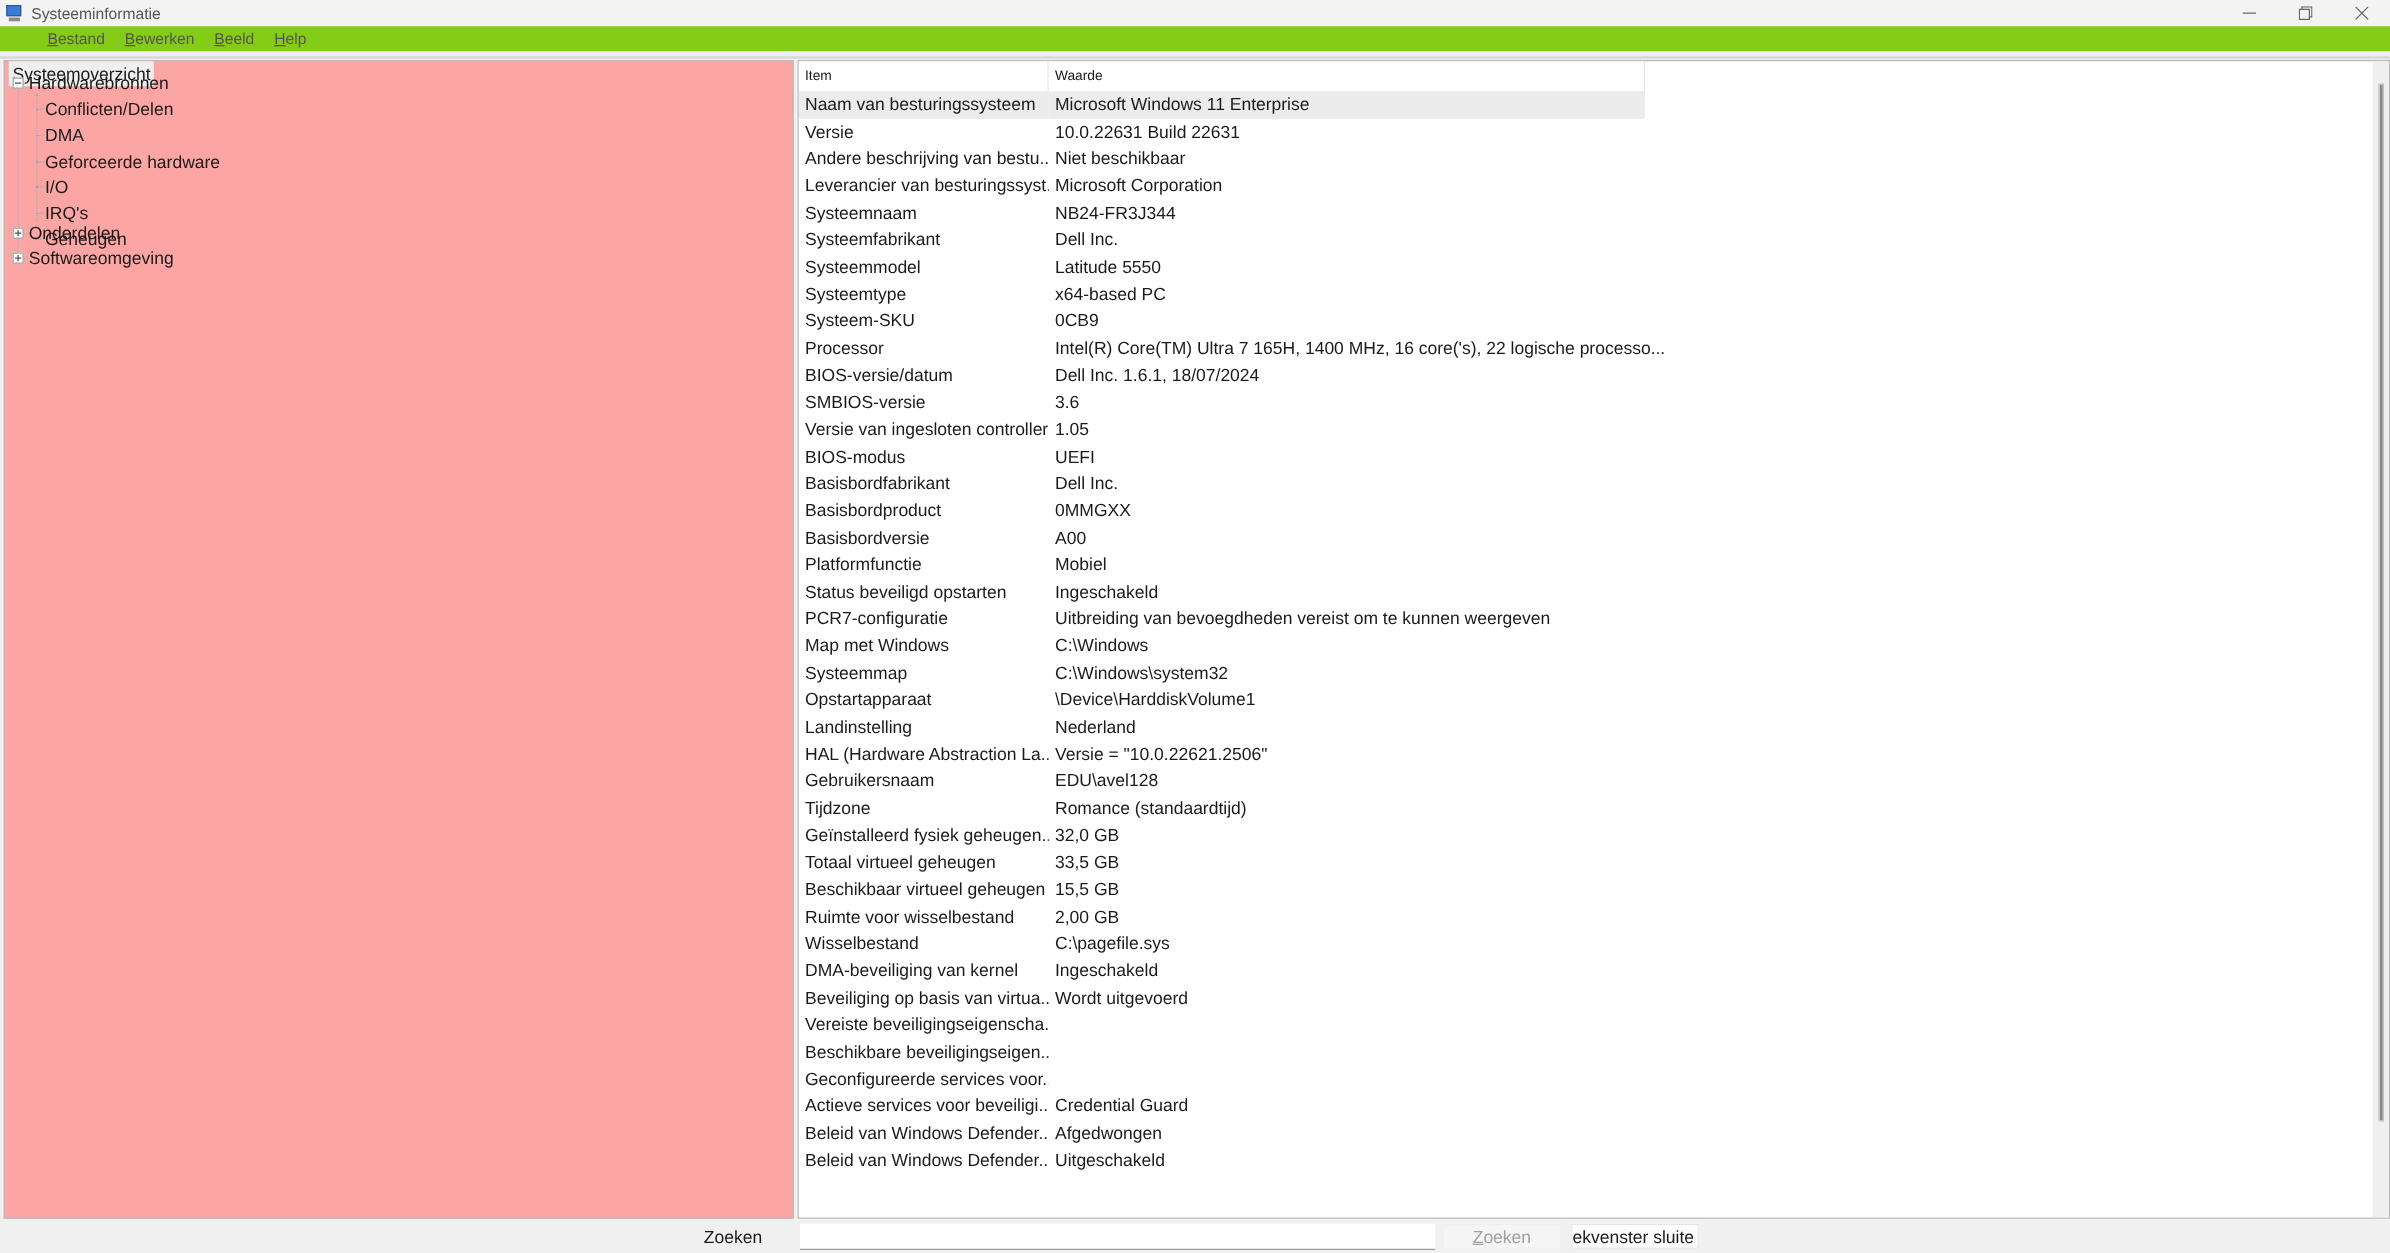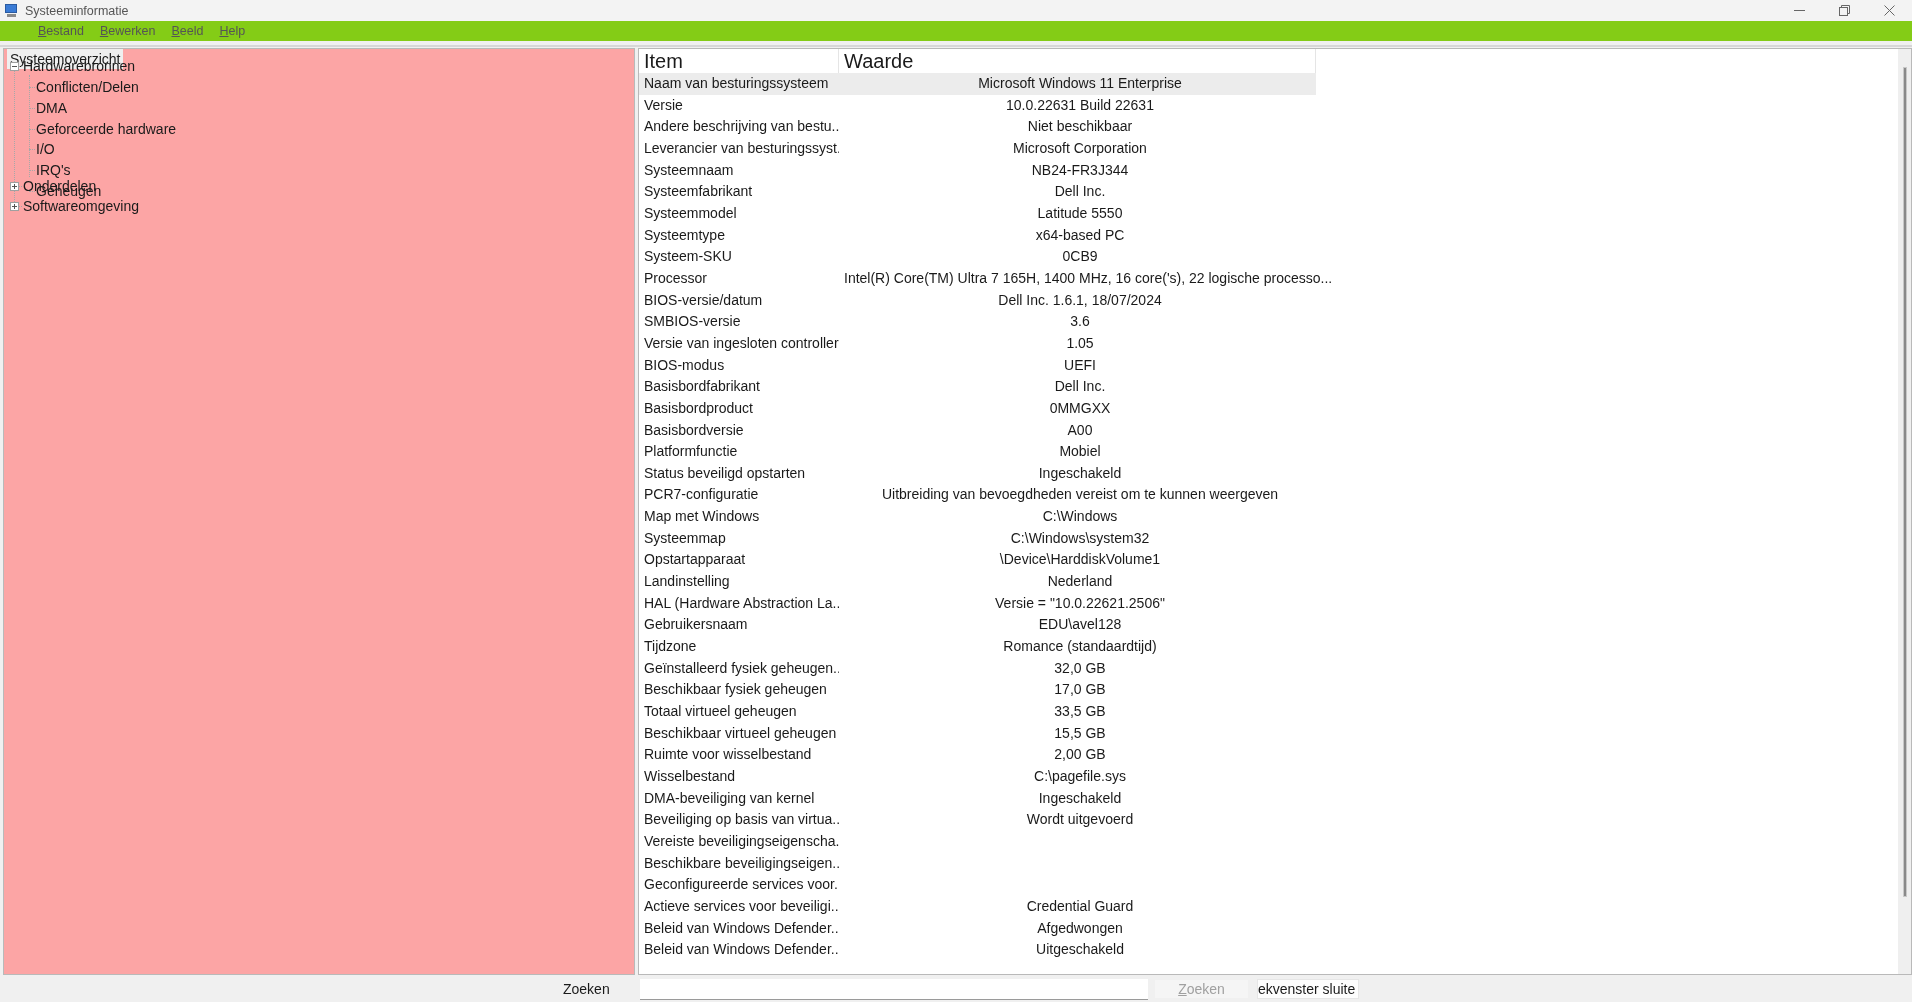--- a/index.html
+++ b/index.html
@@ -24,29 +24,29 @@
   .tree-node.selected { background: #efefef; padding: 0 3px; }
   .expander { position: absolute; width: 9px; height: 9px; border: 1px solid #a0a0a0; background: #fff; }
   .expander::before { content: ""; position: absolute; left: 1px; top: 3px; width: 5px; height: 1px; background: #555; }
   .expander.plus::after { content: ""; position: absolute; left: 3px; top: 1px; width: 1px; height: 5px; background: #555; }
   .vline { position: absolute; border-left: 1px dotted #a8a8a8; width: 0; }
   .hline { position: absolute; border-top: 1px dotted #a8a8a8; height: 0; }
 
   .list-pane { position: absolute; left: 638px; top: 48px; width: 1274px; height: 927px; background: #ffffff;
     border: 1px solid #b9b9b9; overflow: hidden; }
   .list-header { position: absolute; left: 0; top: 0; height: 24px; width: 1274px; display: flex; }
-  .col-head { height: 24px; line-height: 24px; padding-left: 5px; font-size: 20px; color: #1a1a1a; background: #fff; border-right: 1px solid #e5e5e5; }
+  .col-head { height: 24px; line-height: 24px; padding-left: 5px; font-size: 11px; color: #1a1a1a; background: #fff; border-right: 1px solid #e5e5e5; }
   .col-item { width: 200px; }
   .col-value { width: 477px; }
   .rows { position: absolute; left: 0; top: 24px; width: 1260px; }
   .row { display: flex; height: 21.67px; line-height: 21.67px; font-size: 14px; white-space: nowrap; }
   .row.selected .cell { background: #ececec; }
   .cell { overflow: hidden; padding-left: 5px; }
   .cell.item { width: 200px; }
-  .cell.value { width: 477px; overflow: visible; text-align: center; }
+  .cell.value { width: 477px; overflow: visible; }
   .row.selected .cell.value { overflow: hidden; }
 
   .vscroll { position: absolute; right: 0; top: 0; width: 13px; height: 925px; background: #efefef; }
   .vscroll-thumb { position: absolute; left: 5px; top: 18px; width: 4px; height: 830px; background: #8a8a8a; border: 1px solid #c8c8c8; }
 
   .searchbar { position: absolute; left: 0; top: 977px; width: 1912px; height: 25px; background: #f0f0f0; }
   .search-label { position: absolute; left: 563px; top: 4px; font-size: 14px; color: #1a1a1a; }
   .search-input { position: absolute; left: 640px; top: 2px; width: 508px; height: 21px; background: #fff; border: none;
     border-bottom: 1px solid #9a9a9a; font-family: "Liberation Sans", sans-serif; font-size: 13px; padding-left: 4px; }
   .search-btn { position: absolute; left: 1154px; top: 2px; width: 95px; height: 20px; background: #f5f5f5; border: 1px solid #f0f0f0;
@@ -237,24 +237,20 @@
       </div>
       <div class="row">
         <div class="cell item">Tijdzone</div>
         <div class="cell value">Romance (standaardtijd)</div>
       </div>
       <div class="row">
         <div class="cell item">Geïnstalleerd fysiek geheugen...</div>
         <div class="cell value">32,0 GB</div>
       </div>
       <div class="row">
-        <div class="cell item">Beschikbaar fysiek geheugen</div>
-        <div class="cell value">17,0 GB</div>
-      </div>
-      <div class="row">
         <div class="cell item">Totaal virtueel geheugen</div>
         <div class="cell value">33,5 GB</div>
       </div>
       <div class="row">
         <div class="cell item">Beschikbaar virtueel geheugen</div>
         <div class="cell value">15,5 GB</div>
       </div>
       <div class="row">
         <div class="cell item">Ruimte voor wisselbestand</div>
         <div class="cell value">2,00 GB</div>

